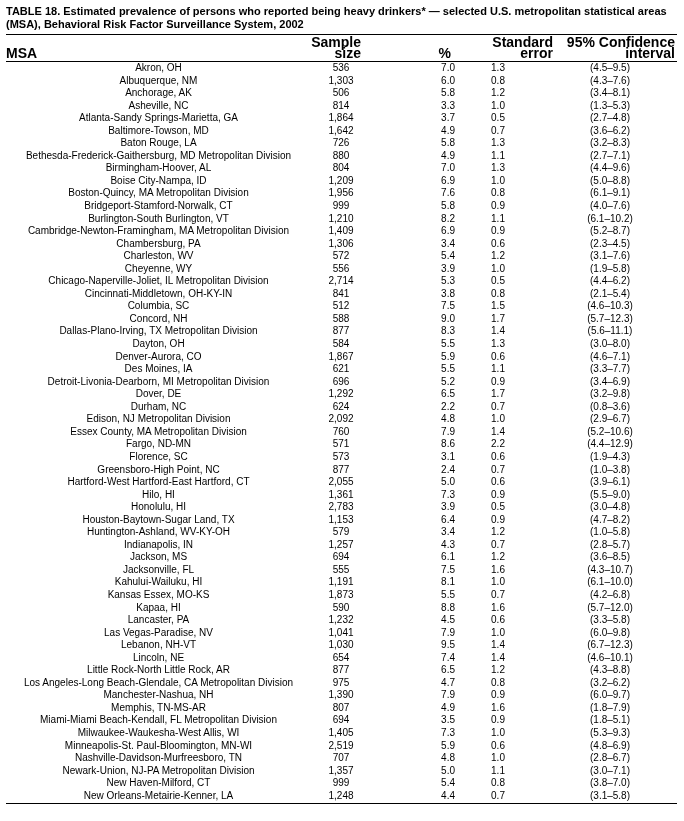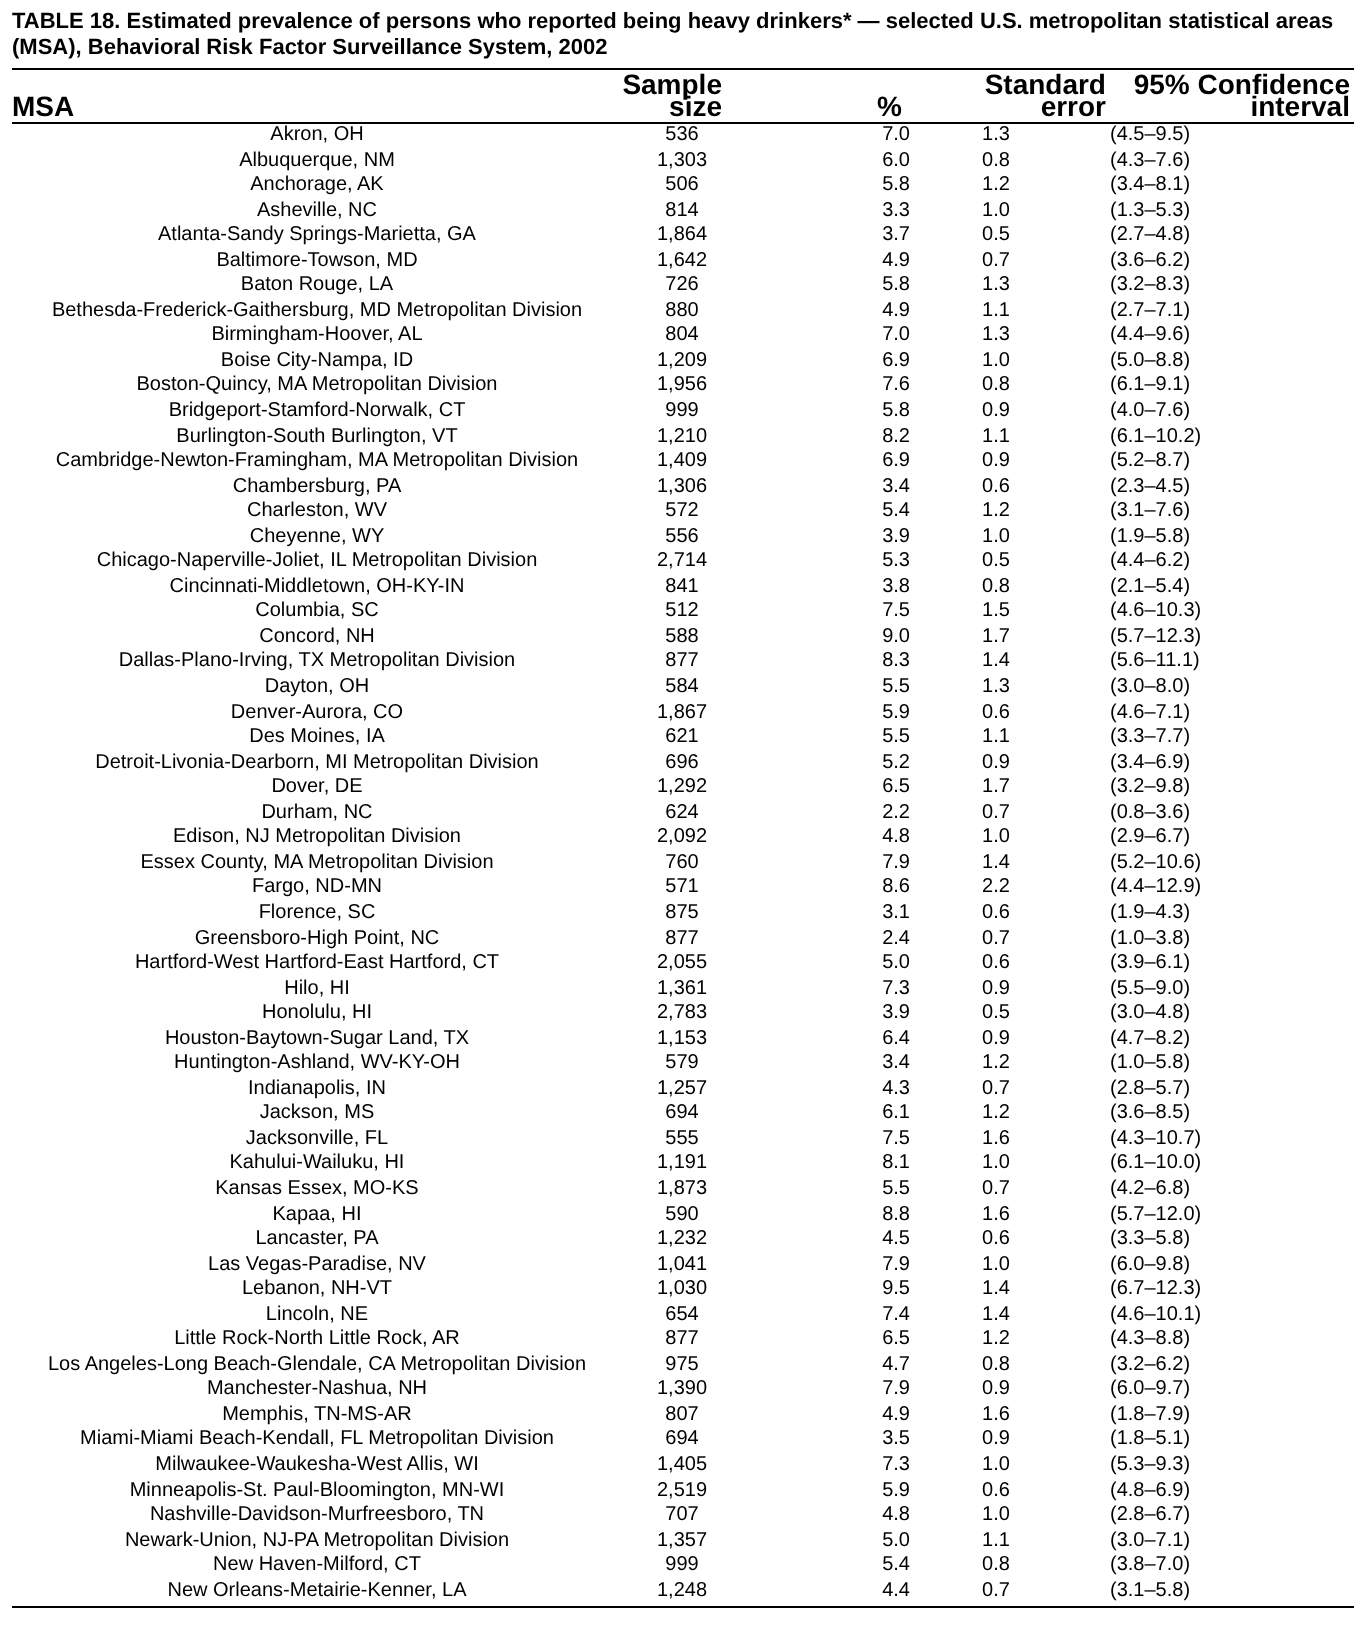--- a/index.html
+++ b/index.html
@@ -60,21 +60,21 @@
     font-size: 10px;
     line-height: 12.55px;
     padding: 0;
     white-space: nowrap;
     overflow: hidden;
   }
   tbody td.c0 { text-align: center; }
   tbody td.c1 { text-align: center; padding-right: 2px; }
   tbody td.c2 { text-align: right; padding-right: 2px; }
   tbody td.c3 { text-align: center; padding-right: 16px; }
-  tbody td.c4 { text-align: left; padding-right: 12px; }
+  tbody td.c4 { text-align: center; padding-right: 12px; }
   tbody tr:last-child td {
     border-bottom: 1px solid #000000;
     padding-bottom: 1px;
   }
 </style>
 </head>
 <body>
 
 <div class="page">
   <div class="title">TABLE 18. Estimated prevalence of persons who reported being heavy drinkers* — selected U.S. metropolitan statistical areas (MSA), Behavioral Risk Factor Surveillance System, 2002</div>
@@ -315,21 +315,21 @@
         </tr>
         <tr>
           <td class="c0">Fargo, ND-MN</td>
           <td class="c1">571</td>
           <td class="c2">8.6</td>
           <td class="c3">2.2</td>
           <td class="c4">(4.4–12.9)</td>
         </tr>
         <tr>
           <td class="c0">Florence, SC</td>
-          <td class="c1">875</td>
+          <td class="c1">573</td>
           <td class="c2">3.1</td>
           <td class="c3">0.6</td>
           <td class="c4">(1.9–4.3)</td>
         </tr>
         <tr>
           <td class="c0">Greensboro-High Point, NC</td>
           <td class="c1">877</td>
           <td class="c2">2.4</td>
           <td class="c3">0.7</td>
           <td class="c4">(1.0–3.8)</td>

